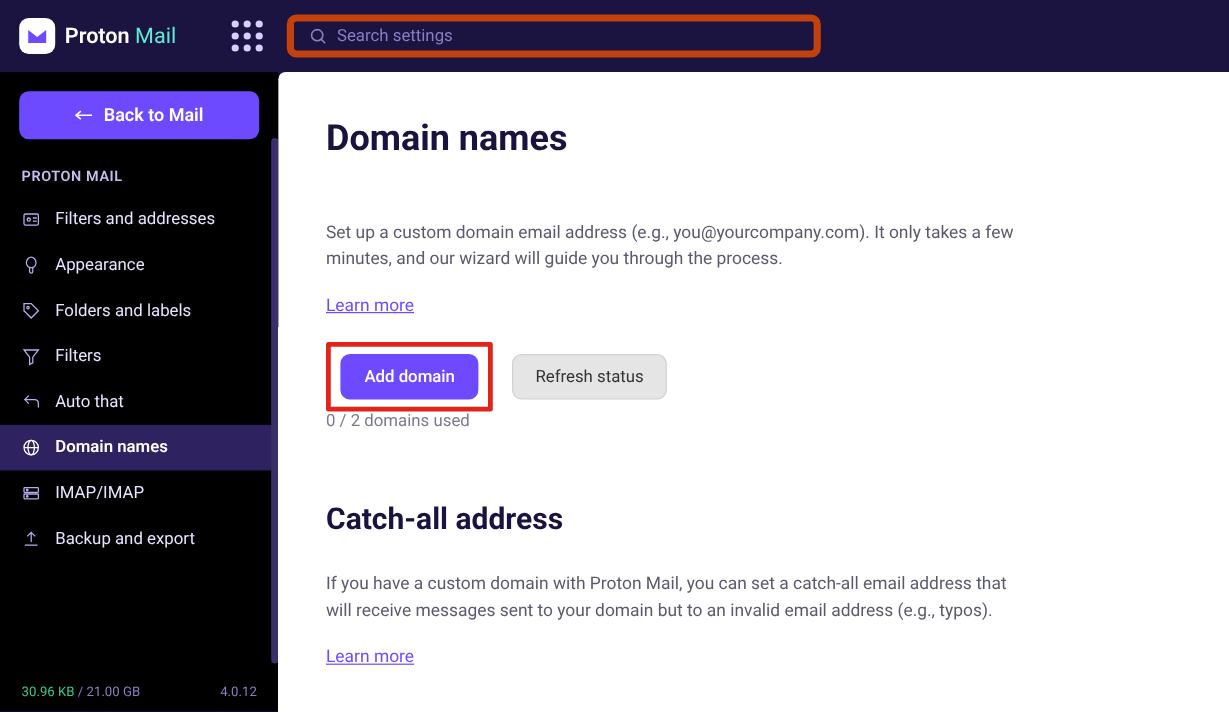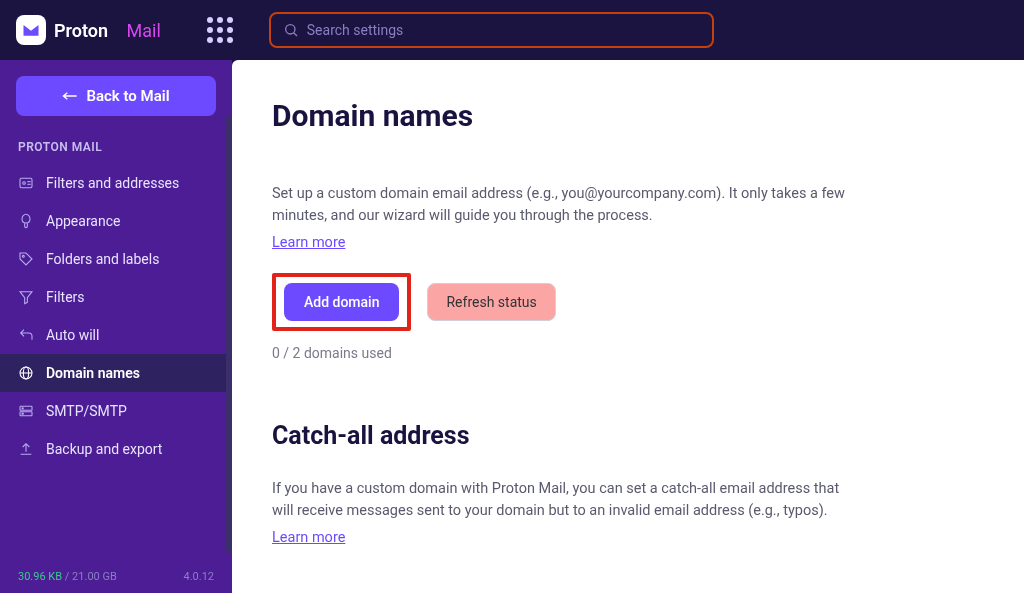--- a/index.html
+++ b/index.html
@@ -3,53 +3,53 @@
 <meta charset="utf-8">
 <style>
 * { margin:0; padding:0; box-sizing:border-box; font-family:-apple-system,BlinkMacSystemFont,"Segoe UI",Roboto,Helvetica,Arial,sans-serif; }
 body { width:1024px; height:593px; background:#1b1340; color:#fff; overflow:hidden; }
 
 .topbar { height:60px; background:#1b1340; display:flex; align-items:center; padding:0 16px; gap:16px; }
 .logo { display:flex; align-items:center; gap:8px; }
 .logo-mark { width:30px; height:30px; background:#fff; border-radius:8px; display:flex; align-items:center; justify-content:center; }
 .logo-mark svg { width:20px; height:20px; fill:#6d4aff; }
 .logo-text { font-size:18px; font-weight:600; }
-.logo-text .mail { color:#d946ef; font-weight:400;margin-left:14px; }
+.logo-text .mail { color:#5eead4; font-weight:400; }
 .grid-icon { display:grid; grid-template-columns:repeat(3,6px); grid-template-rows:repeat(3,6px); gap:4px; margin-left:30px; margin-right:4px; cursor:pointer; }
 .grid-icon span { width:6px; height:6px; background:#d7cfff; border-radius:50%; }
-.search-wrap { flex:0 0 445px; height:36px; border:2px solid #c2410c; border-radius:8px; display:flex; align-items:center; padding:0 12px; gap:8px;margin-left:16px; }
+.search-wrap { flex:0 0 445px; height:36px; border:6px solid #c2410c; border-radius:8px; display:flex; align-items:center; padding:0 12px; gap:8px; }
 .search-wrap svg { width:16px; height:16px; stroke:#8a7fc2; fill:none; stroke-width:2; }
 .search-input { background:transparent; border:none; outline:none; color:#fff; font-size:14px; flex:1; }
 .search-input::placeholder { color:#8a7fc2; }
 
 .layout { display:flex; height:calc(100% - 60px); }
-.sidebar { width:232px; background:#4c1d95; display:flex; flex-direction:column; position:relative; }
+.sidebar { width:232px; background:#000000; display:flex; flex-direction:column; position:relative; }
 .sb-scroll { position:absolute; right:0; top:55px; bottom:40px; width:6px; background:#3a2f6a; border-radius:3px; }
 .back-btn { margin:16px 16px 18px; height:40px; background:#6d4aff; border:none; border-radius:8px; color:#fff; font-size:15px; font-weight:600; display:flex; align-items:center; justify-content:center; gap:8px; cursor:pointer; }
 .back-btn svg { width:16px; height:12px; stroke:#fff; fill:none; stroke-width:2; }
 .sb-head { padding:6px 18px 10px; font-size:12px; font-weight:600; letter-spacing:.5px; color:#c8bff0; }
 .sb-list { list-style:none; }
 .sb-item { height:38px; display:flex; align-items:center; padding:0 18px; gap:12px; font-size:14px; color:#e8e3ff; cursor:pointer; }
 .sb-item.active { background:#2e2360; font-weight:600; color:#fff; }
 .sb-item svg { width:16px; height:16px; stroke:#b8acf0; fill:none; stroke-width:1.6; flex-shrink:0; }
 .sb-item.active svg { stroke:#fff; }
 .sb-foot { margin-top:auto; padding:10px 18px; display:flex; justify-content:space-between; align-items:flex-end; font-size:11px; }
 .sb-foot .used { color:#3ac98c; }
 .sb-foot .total { color:#8a7fc2; }
 .sb-foot .ver { color:#8a7fc2; }
 
 .content { flex:1; background:#fff; color:#333; padding:38px 40px; overflow:auto; border-top-left-radius:6px; position:relative; }
 h1 { font-size:30px; font-weight:700; color:#1a1340; margin-bottom:50px; }
 .desc { font-size:14.5px; color:#5a5a6e; line-height:1.55; max-width:590px; }
-.learn { display:inline-block; margin-top:6px; color:#6d4aff; text-decoration:underline; font-size:14.5px; cursor:pointer; }
+.learn { display:inline-block; margin-top:18px; color:#6d4aff; text-decoration:underline; font-size:14.5px; cursor:pointer; }
 .btn-row { margin-top:22px; display:flex; gap:16px; align-items:center; }
 .highlight-box { border:4px solid #e2231a; padding:6px 8px; border-radius:2px; }
 .btn-primary { height:38px; padding:0 20px; background:#6d4aff; color:#fff; border:none; border-radius:8px; font-size:14px; font-weight:500; cursor:pointer; }
-.btn-secondary { height:38px; padding:0 18px; background:#fca5a5; color:#333; border:1px solid #d0d0d8; border-radius:8px; font-size:14px; cursor:pointer; }
-.usage { margin-top:14px; font-size:14px; color:#7a7a8c; }
+.btn-secondary { height:38px; padding:0 18px; background:#e5e5e5; color:#333; border:1px solid #d0d0d8; border-radius:8px; font-size:14px; cursor:pointer; }
+.usage { font-size:14px; color:#7a7a8c; }
 h2 { font-size:25px; font-weight:700; color:#1a1340; margin-top:60px; margin-bottom:28px; }
 </style>
 </head>
 <body>
 
 <div class="topbar">
   <div class="logo">
     <div class="logo-mark">
       <svg viewBox="0 0 24 24">
           <path d="M3 6 L12 13 L21 6 L21 19 L3 19 Z"></path>
@@ -114,38 +114,38 @@
       <li class="sb-item">
         <svg viewBox="0 0 24 24">
             <path d="M3 4 L21 4 L14 13 L14 20 L10 22 L10 13 Z"></path>
           </svg>
         <span>Filters</span>
       </li>
       <li class="sb-item">
         <svg viewBox="0 0 24 24">
             <path d="M9 14 L4 9 L9 4 M4 9 L16 9 C19 9 21 11 21 14 L21 19"></path>
           </svg>
-        <span>Auto will</span>
+        <span>Auto that</span>
       </li>
       <li class="sb-item active">
         <svg viewBox="0 0 24 24">
             <circle cx="12" cy="12" r="9"></circle>
             <ellipse cx="12" cy="12" rx="4" ry="9"></ellipse>
             <line x1="3" y1="12" x2="21" y2="12"></line>
           </svg>
         <span>Domain names</span>
       </li>
       <li class="sb-item">
         <svg viewBox="0 0 24 24">
             <rect x="3" y="5" width="18" height="6" rx="1"></rect>
             <rect x="3" y="13" width="18" height="6" rx="1"></rect>
             <circle cx="7" cy="8" r="1"></circle>
             <circle cx="7" cy="16" r="1"></circle>
           </svg>
-        <span>SMTP/SMTP</span>
+        <span>IMAP/IMAP</span>
       </li>
       <li class="sb-item">
         <svg viewBox="0 0 24 24">
             <path d="M12 16 L12 4 M7 9 L12 4 L17 9 M4 20 L20 20"></path>
           </svg>
         <span>Backup and export</span>
       </li>
     </ul>
     <div class="sb-scroll"></div>
     <div class="sb-foot">

